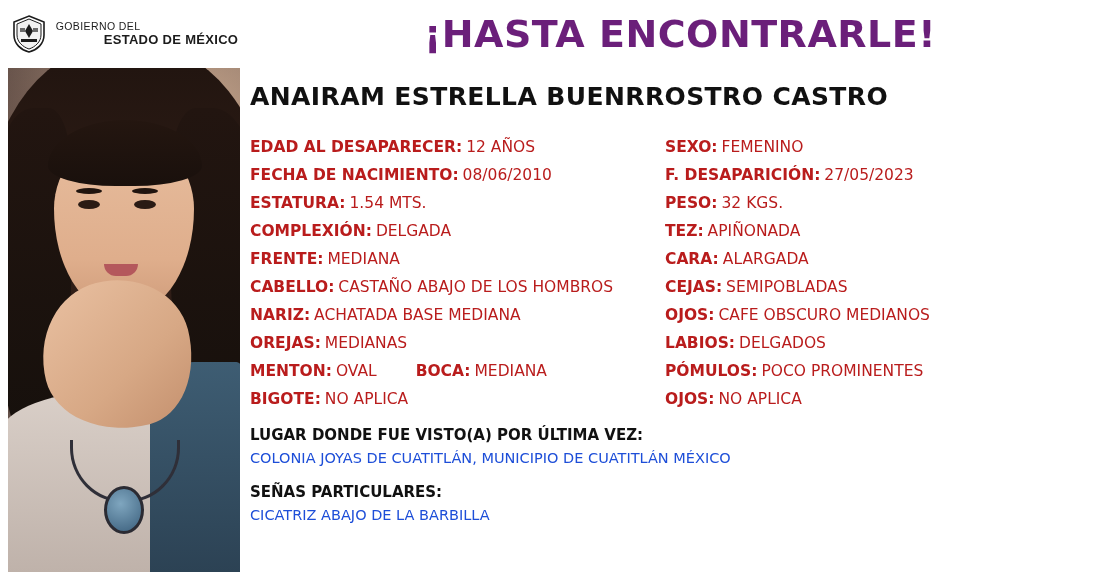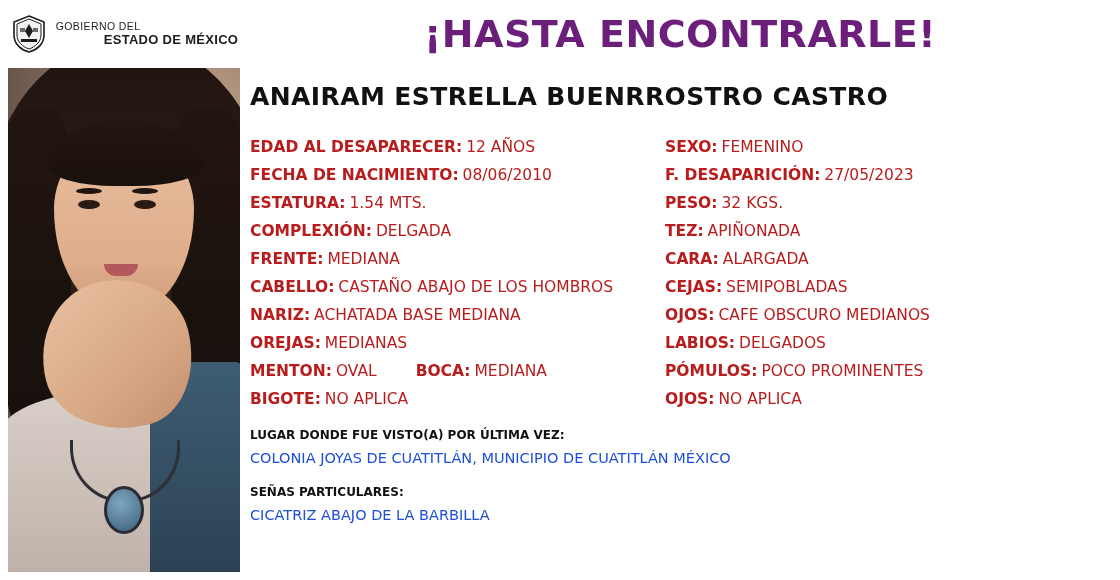--- a/index.html
+++ b/index.html
@@ -251,21 +251,21 @@
   }
   .field.pair .second {
     margin-left: 34px;
   }
   .block {
     margin-top: 10px;
     font-family: "DejaVu Sans", sans-serif;
   }
   .block .lbl {
     display: block;
-    font-size: 12px;
+    font-size: 15px;
     font-weight: 700;
     color: #111111;
     line-height: 24px;
   }
   .block .val {
     display: block;
     font-size: 14.5px;
     font-weight: 400;
     color: #1d4ed8;
     line-height: 23px;

